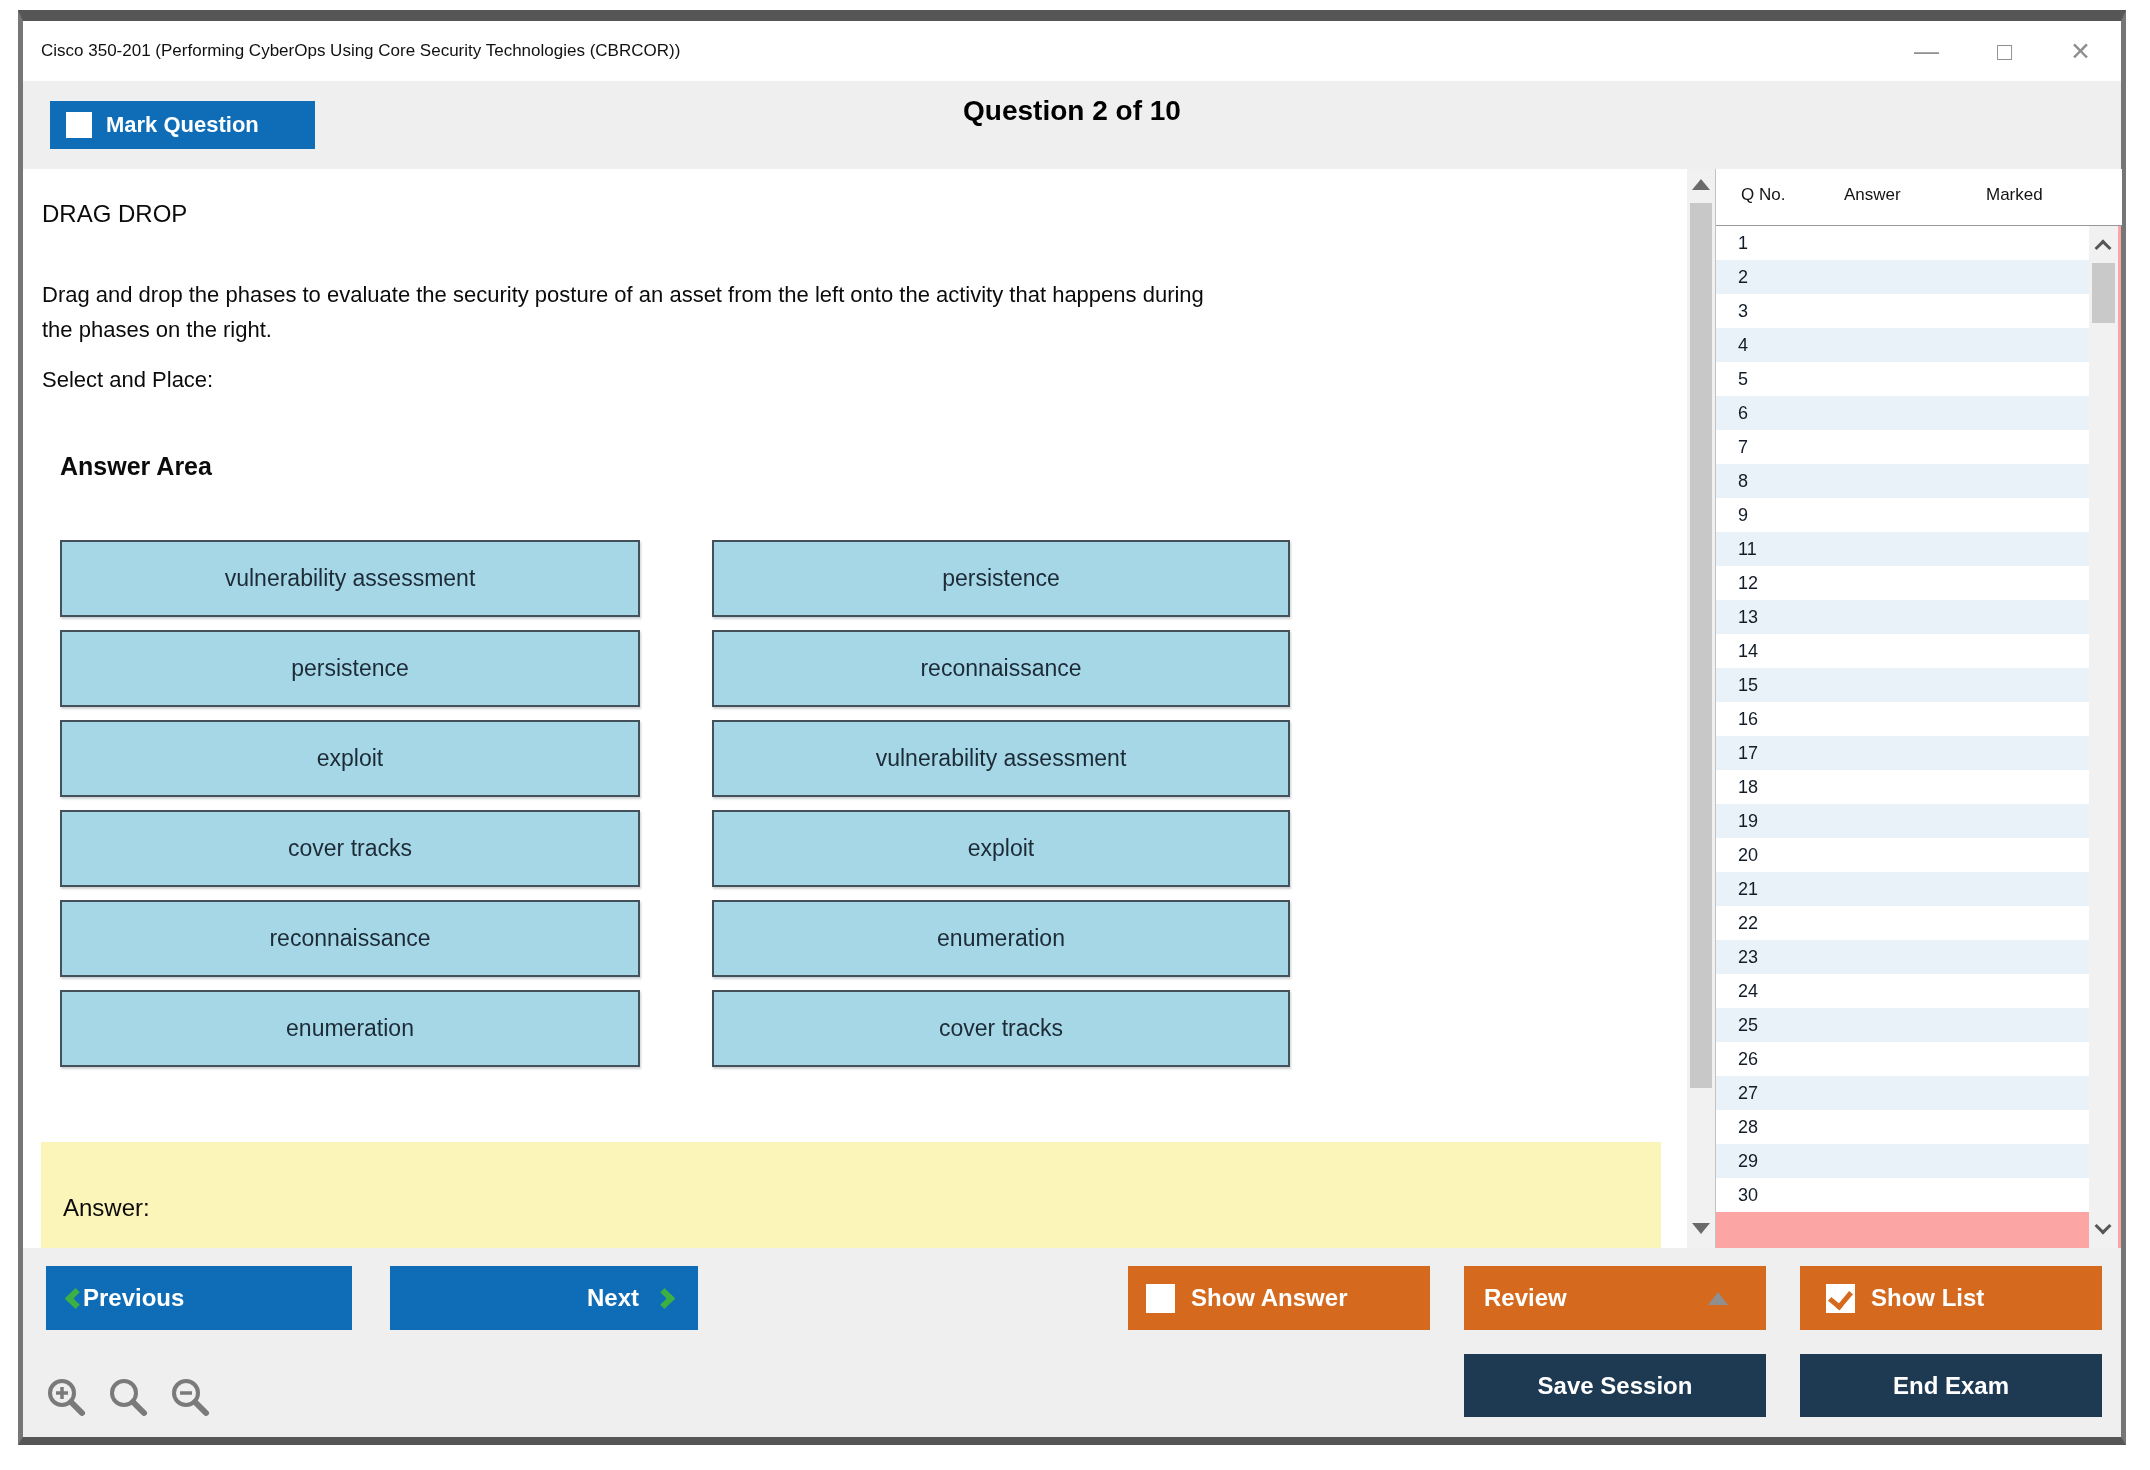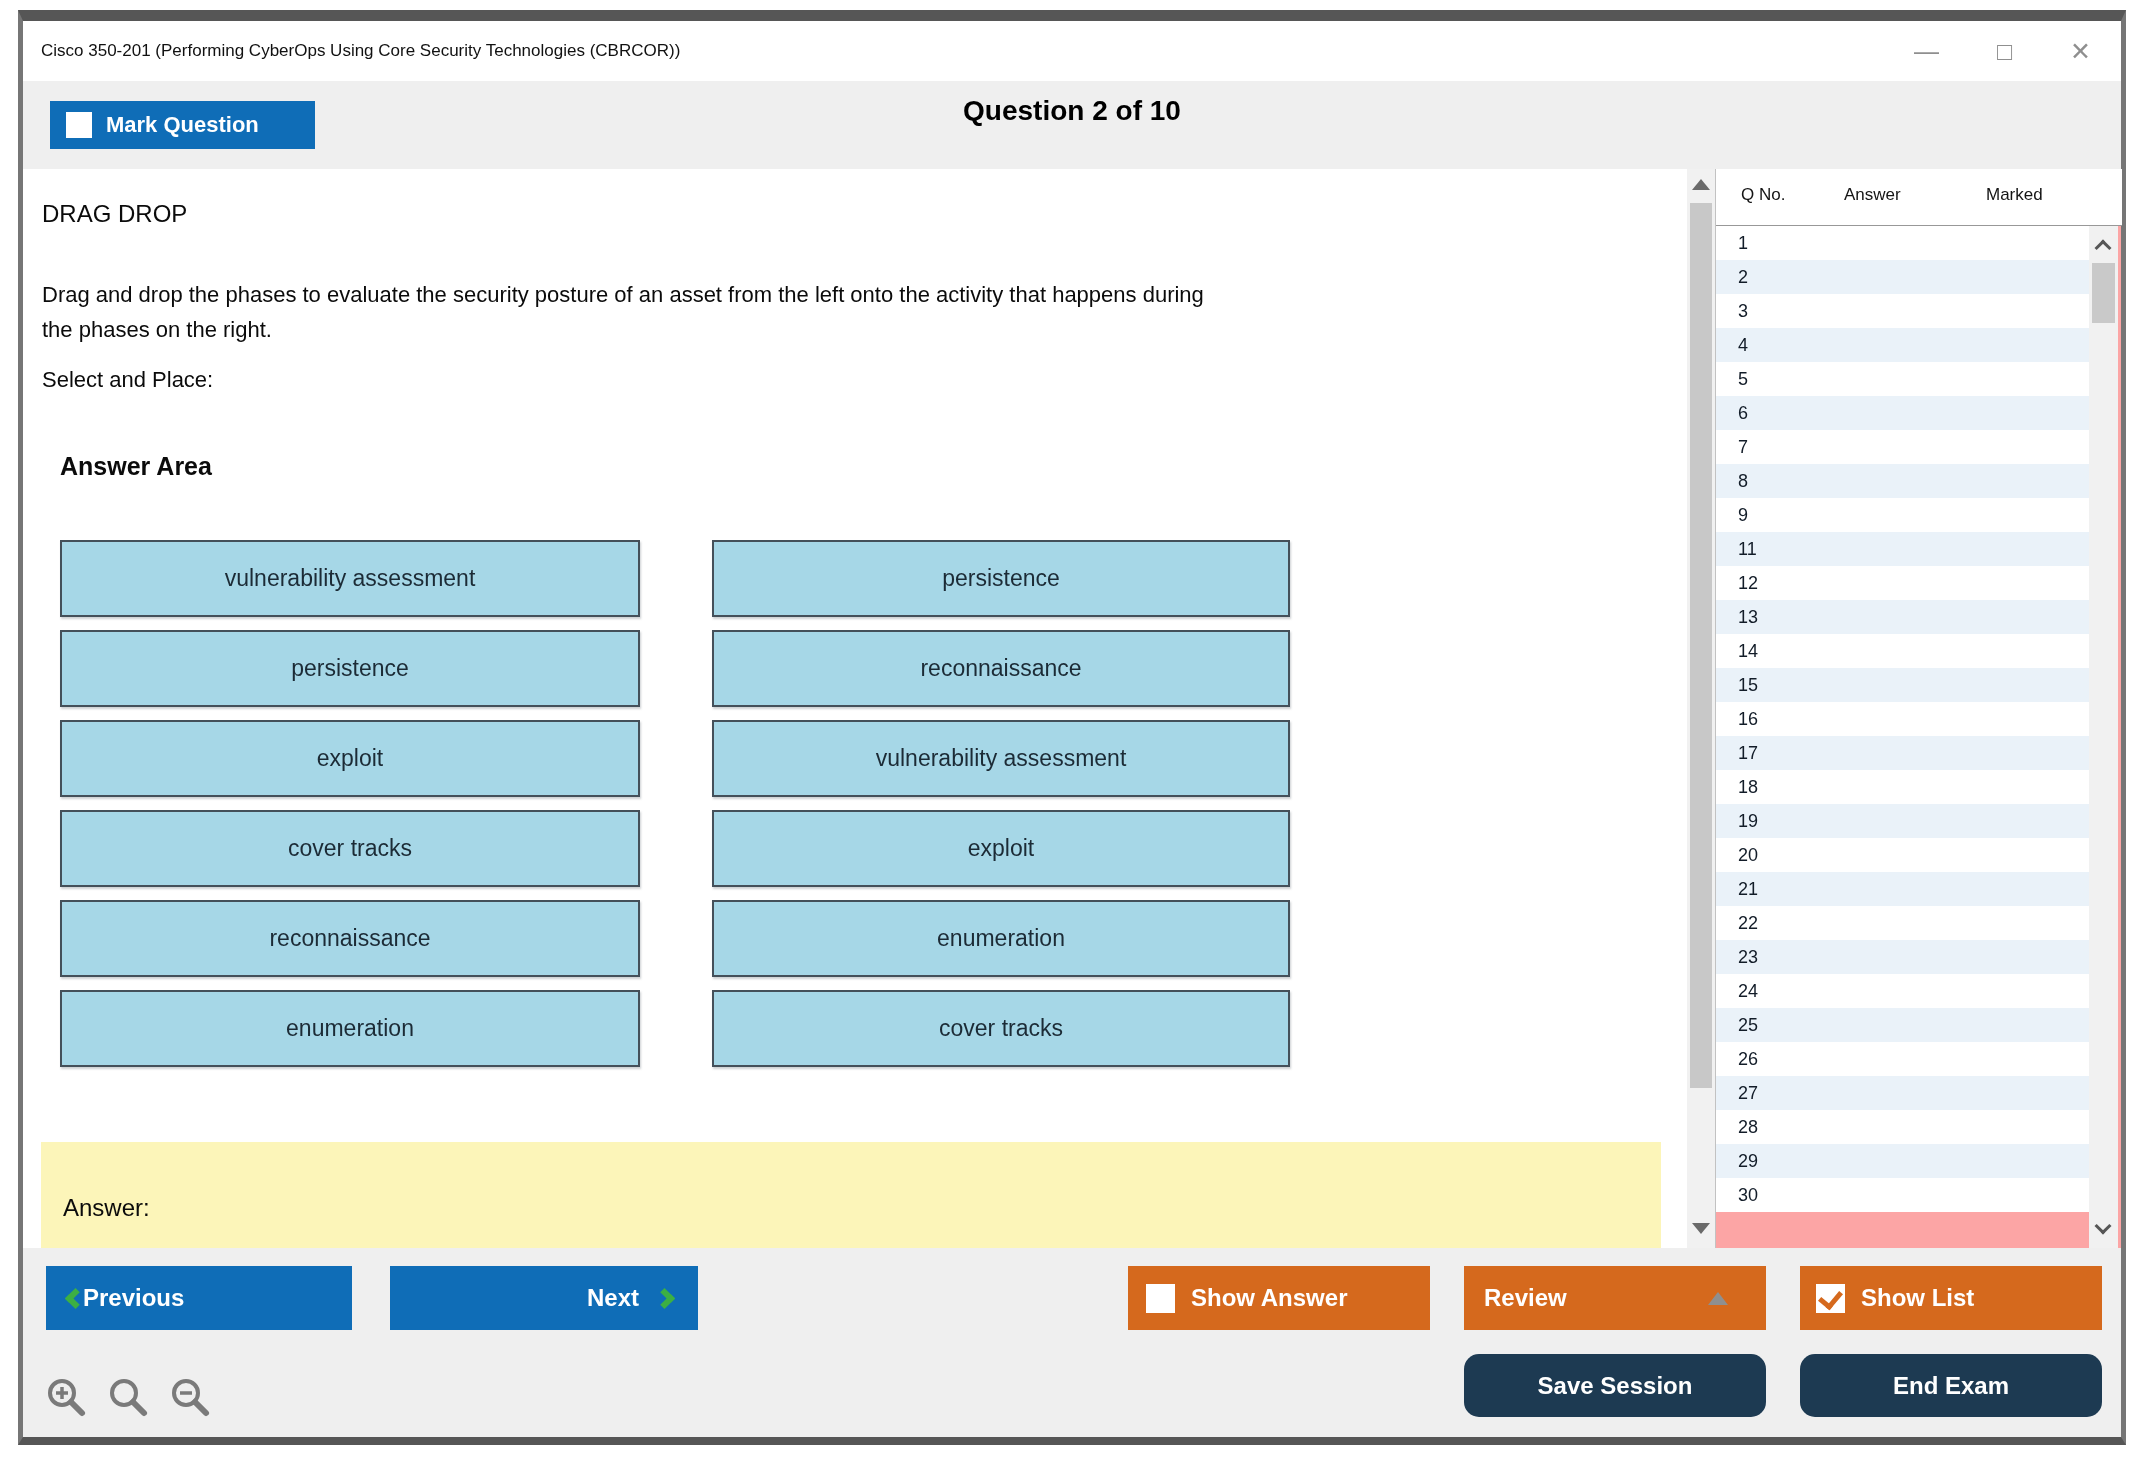--- a/index.html
+++ b/index.html
@@ -66,31 +66,31 @@
   .chev-up   { top:16px;    transform:rotate(45deg); }
   .chev-down { bottom:16px; transform:rotate(225deg); }
   .sb-thumb { position:absolute; left:3px; top:37px; width:23px; height:60px; background:#c9c9c9; }
 
   
   .toolbar { position:absolute; left:0; top:1227px; width:2098px; height:189px; background:#efefef; }
   .btn { position:absolute; height:64px; top:18px; display:flex; align-items:center; color:#fff; font-size:24px; font-weight:bold; cursor:pointer; }
   .btn-blue { background:#0f6db7; }
   .btn-orange { background:#d5691d; }
   .btn-navy { position:absolute; height:63px; top:106px; background:#1d3a52; color:#fff; font-size:24px; font-weight:bold;
-    display:flex; align-items:center; justify-content:center; cursor:pointer;border-radius:15px; }
+    display:flex; align-items:center; justify-content:center; cursor:pointer; }
 
   .btn-prev { left:23px;  width:306px; padding-left:22px; }
   .btn-next { left:367px; width:308px; justify-content:flex-end; padding-right:26px; gap:18px; }
   .gchev { width:15px; height:15px; border-right:6px solid #3cb043; border-bottom:6px solid #3cb043; flex:0 0 auto; }
   .gchev-left  { transform:rotate(135deg); }
   .gchev-right { transform:rotate(-45deg); }
 
   .btn-show-answer { left:1105px; width:302px; padding-left:18px; gap:16px; }
   .btn-review { left:1441px; width:302px; padding-left:20px; }
-  .btn-show-list { left:1777px; width:302px; padding-left:16px; gap:16px; }
+  .btn-show-list { left:1777px; width:302px; padding-left:26px; gap:16px; }
   .btn .cb { width:29px; height:29px; background:#ffffff; flex:0 0 auto; position:relative; }
   .cb-checked::after { content:""; position:absolute; left:7px; top:3px; width:10px; height:16px;
     border-right:5px solid #d5691d; border-bottom:5px solid #d5691d; transform:rotate(40deg); }
   .rev-tri { position:absolute; right:38px; top:26px; width:0; height:0;
     border-left:10px solid transparent; border-right:10px solid transparent; border-bottom:13px solid #8f8f8f; }
   .btn-save { left:1441px; width:302px; }
   .btn-end  { left:1777px; width:302px; }
 
   .zoom-tools { position:absolute; left:22px; top:128px; display:flex; gap:18px; }
   .zoom-tools svg { cursor:pointer; }

